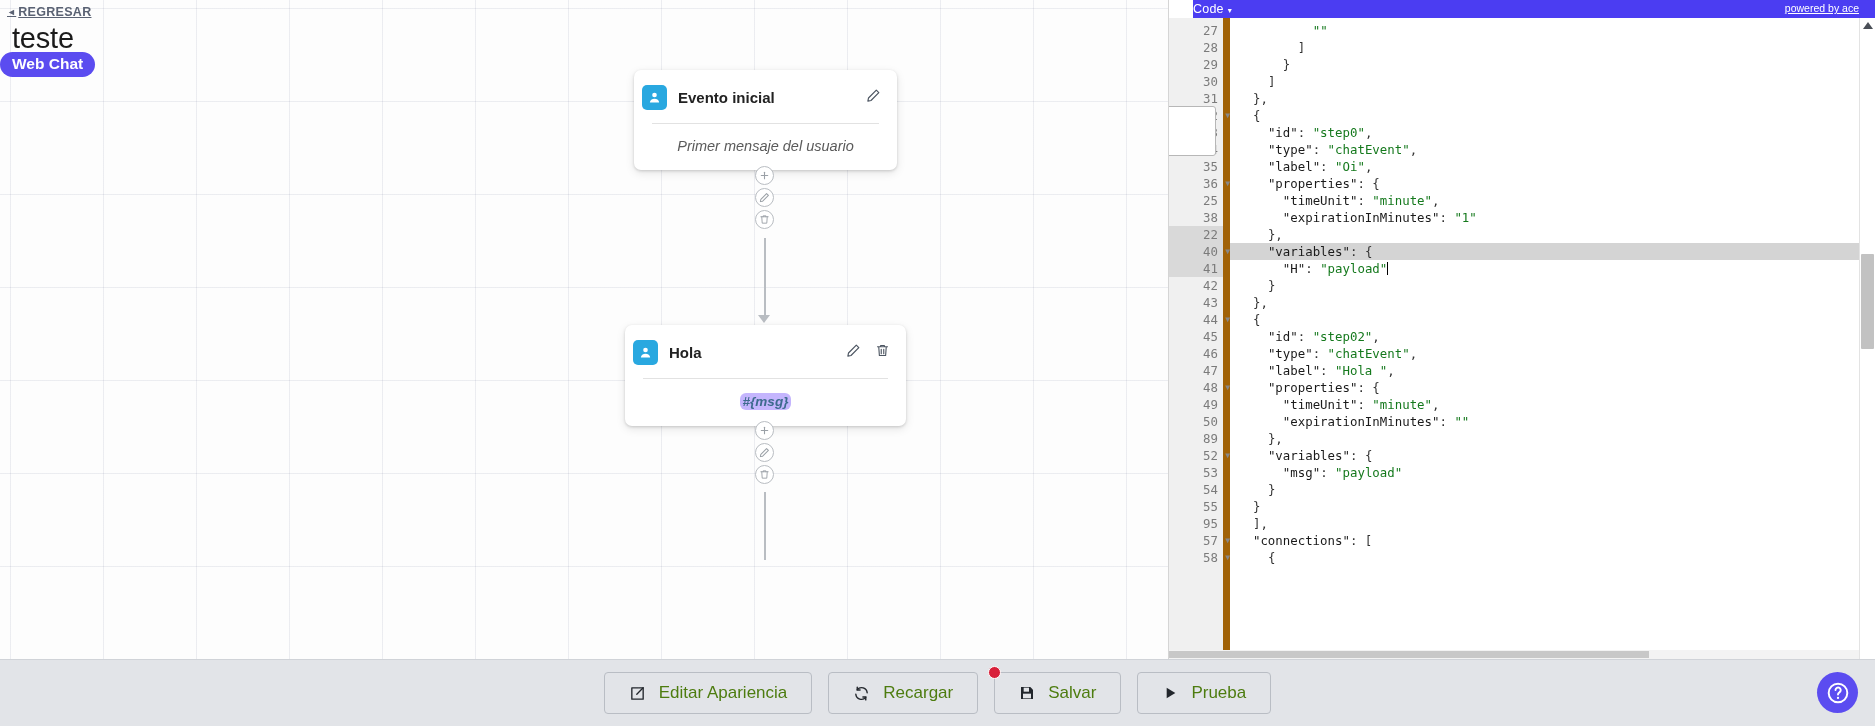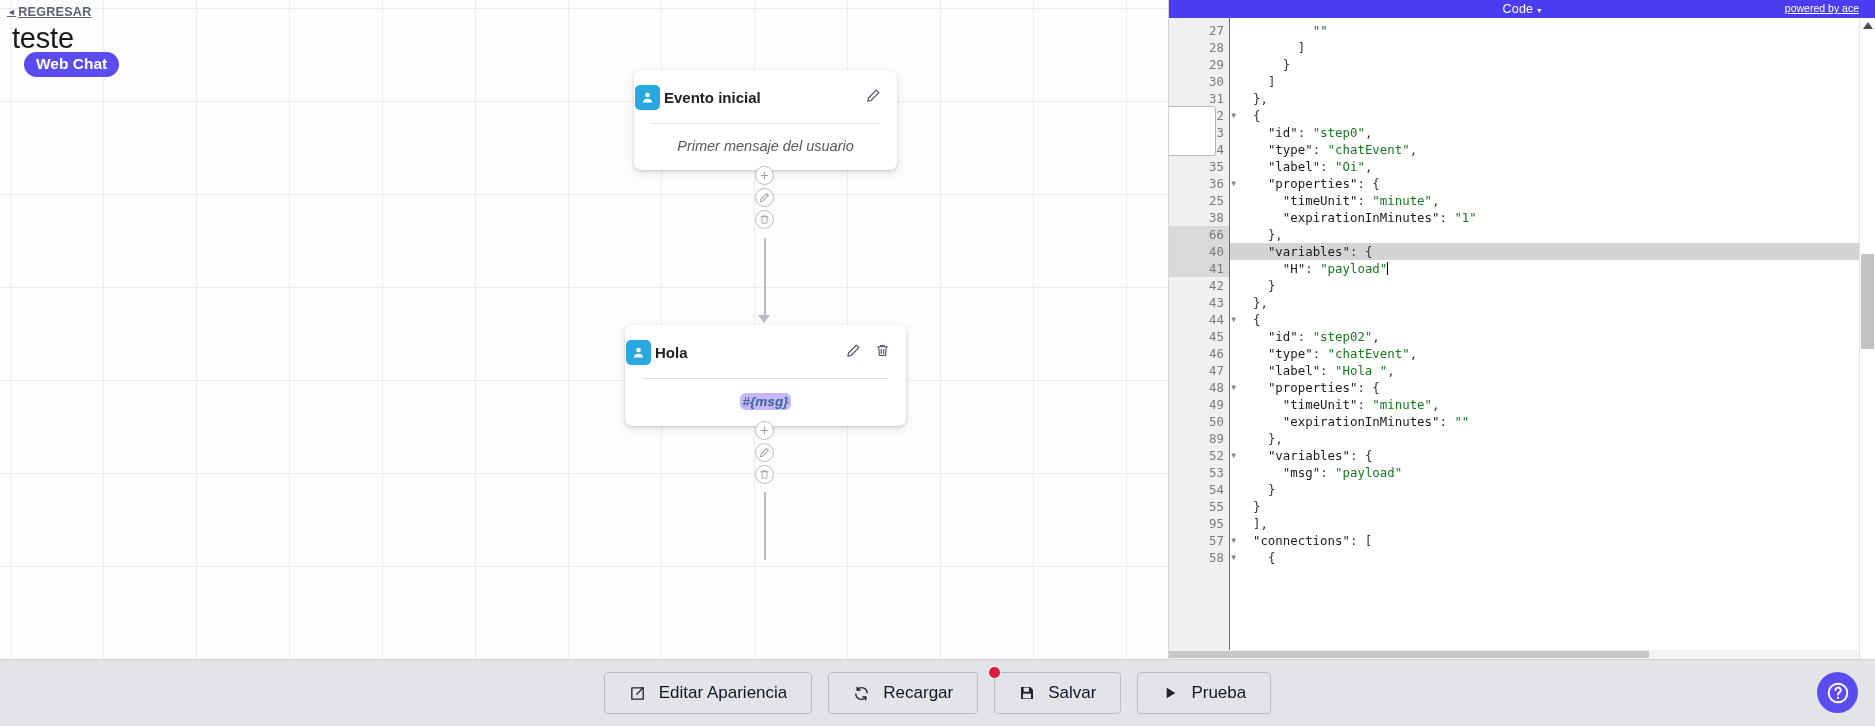--- a/index.html
+++ b/index.html
@@ -30,35 +30,35 @@
     color: #5a6273; text-decoration: underline;
     cursor: pointer; display: flex; align-items: center; gap: 2px;
   }
   .back-link .chev { font-size: 9px; line-height: 1; position: relative; top: 0px; }
 
   .proj-title {
     position: absolute; left: 12px; top: 22px;
     font-size: 29px; font-weight: 400; color: #1b1b1b; letter-spacing: -.2px;
   }
   .chan-badge {
-    position: absolute; left: 24px; top: 52px;
+    position: absolute; left: 0; top: 52px;
     background: #5b4cf0; color: #fff;
     font-size: 15.5px; font-weight: 700;
     padding: 3px 12px 4px; border-radius: 13px;
   }
 
   
   .node {
     position: absolute; background: #fff;
     border-radius: 7px;
     box-shadow: 0 1px 3px rgba(0,0,0,.16), 0 3px 10px rgba(0,0,0,.10);
   }
   .node-hd {
-    display: flex; align-items: center; gap: 4px;
-    padding: 15px 16px 13px 1px;
+    display: flex; align-items: center; gap: 11px;
+    padding: 15px 16px 13px 8px;
   }
   .node-ic {
     width: 25px; height: 25px; border-radius: 5px;
     background: #29a8e0; flex: 0 0 auto;
     display: flex; align-items: center; justify-content: center;
   }
   .node-ttl { font-size: 15px; font-weight: 700; color: #222; flex: 1 1 auto; }
   .hd-act { display: flex; align-items: center; gap: 14px; color: #4d5662; }
   .node-divider { height: 1px; background: #e2e2e2; margin: 0 18px; }
   .node-body {
@@ -90,38 +90,38 @@
     color: #9aa0a6; margin-bottom: 3px; cursor: pointer;
   }
 
   
   .code-panel {
     position: absolute; left: 1168px; top: 0; width: 707px; height: 659px;
     background: #ffffff; border-left: 1px solid #d5d5d5;
   }
   .code-hdr {
     height: 18px; background: #4b3df2; color: #fff;
-    display: flex; align-items: center; justify-content: center;
-    position: relative; font-size: 12.5px;
+    display: flex; align-items: center; 
+    position: relative; font-size: 12.5px; margin-left: 24px;
   }
   .code-hdr .ace-link {
     position: absolute; right: 16px; top: 2px;
     font-size: 10.5px; color: #fff; text-decoration: underline; cursor: pointer;
   }
   .code-hdr .code-label { font-size: 12.5px; letter-spacing: .2px; }
   .code-hdr .code-label .caret { font-size: 8px; margin-left: 4px; }
 
   .editor {
     position: absolute; left: 0; top: 18px; right: 0; bottom: 0;
     display: flex; font-family: "DejaVu Sans Mono", monospace; font-size: 12.4px;
     overflow: hidden;
   }
   .gutter {
     width: 61px; flex: 0 0 61px; background: #f0f0f0;
-    border-right: 1px solid #a16207; padding-top: 4px; color: #7b7b7b;
+    border-right: 7px solid #a16207; padding-top: 4px; color: #7b7b7b;
   }
   .gutter .gl {
     height: 17px; line-height: 17px; text-align: right;
     padding-right: 5px; position: relative;
   }
   .gutter .gl.sel { background: #d9d9d9; }
   .gutter .gl .fold {
     position: absolute; right: -7px; top: 0; font-size: 8px; color: #888;
   }
   .code-area { position: relative; flex: 1 1 auto; padding-top: 4px; overflow: hidden; }
@@ -174,21 +174,21 @@
   
   .toolbar {
     position: absolute; left: 0; bottom: 0; width: 1875px; height: 67px;
     background: #e2e4e8; border-top: 1px solid #d0d3d8;
     display: flex; align-items: center; justify-content: center; gap: 16px;
   }
   .tb-btn {
     display: flex; align-items: center; gap: 13px;
     height: 42px; padding: 0 24px;
     border: 1px solid #b9bdc4; border-radius: 4px;
-    background: #e2e4e8; color: #0f172a;
+    background: #e2e4e8; color: #4d7c0f;
     font-size: 17px; cursor: pointer; position: relative;
   }
   .tb-btn .tb-ic { display: flex; align-items: center; }
   .tb-btn.primary {
     background: #4b3df2; border-color: #4b3df2; color: #fff; font-weight: 700;
   }
   .dot-badge {
     position: absolute; width: 13px; height: 13px; border-radius: 50%;
     background: #d8203a; border: 1.5px solid #fff;
     left: -7px; top: -7px;
@@ -327,21 +327,21 @@
           <div class="gl"><span>29</span></div>
           <div class="gl"><span>30</span></div>
           <div class="gl"><span>31</span></div>
           <div class="gl"><span>32</span><span class="fold">▼</span></div>
           <div class="gl"><span>33</span></div>
           <div class="gl"><span>34</span></div>
           <div class="gl"><span>35</span></div>
           <div class="gl"><span>36</span><span class="fold">▼</span></div>
           <div class="gl"><span>25</span></div>
           <div class="gl"><span>38</span></div>
-          <div class="gl sel"><span>66</span></div>
+          <div class="gl sel"><span>22</span></div>
           <div class="gl sel"><span>40</span><span class="fold">▼</span></div>
           <div class="gl sel"><span>41</span></div>
           <div class="gl"><span>42</span></div>
           <div class="gl"><span>43</span></div>
           <div class="gl"><span>44</span><span class="fold">▼</span></div>
           <div class="gl"><span>45</span></div>
           <div class="gl"><span>46</span></div>
           <div class="gl"><span>47</span></div>
           <div class="gl"><span>48</span><span class="fold">▼</span></div>
           <div class="gl"><span>49</span></div>

